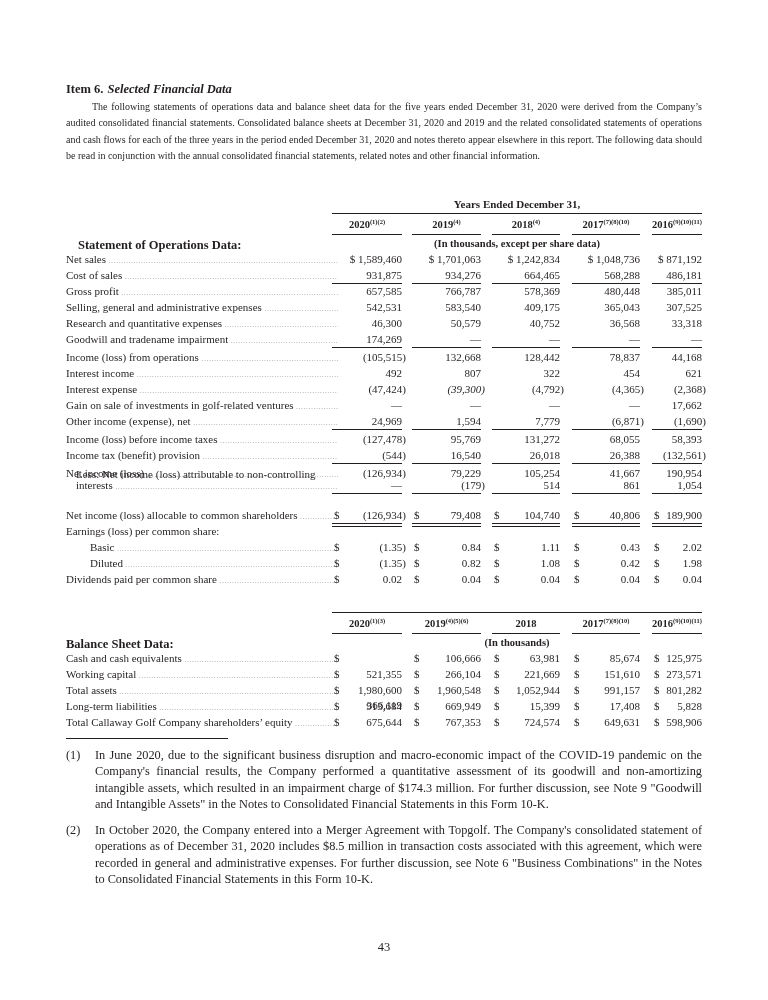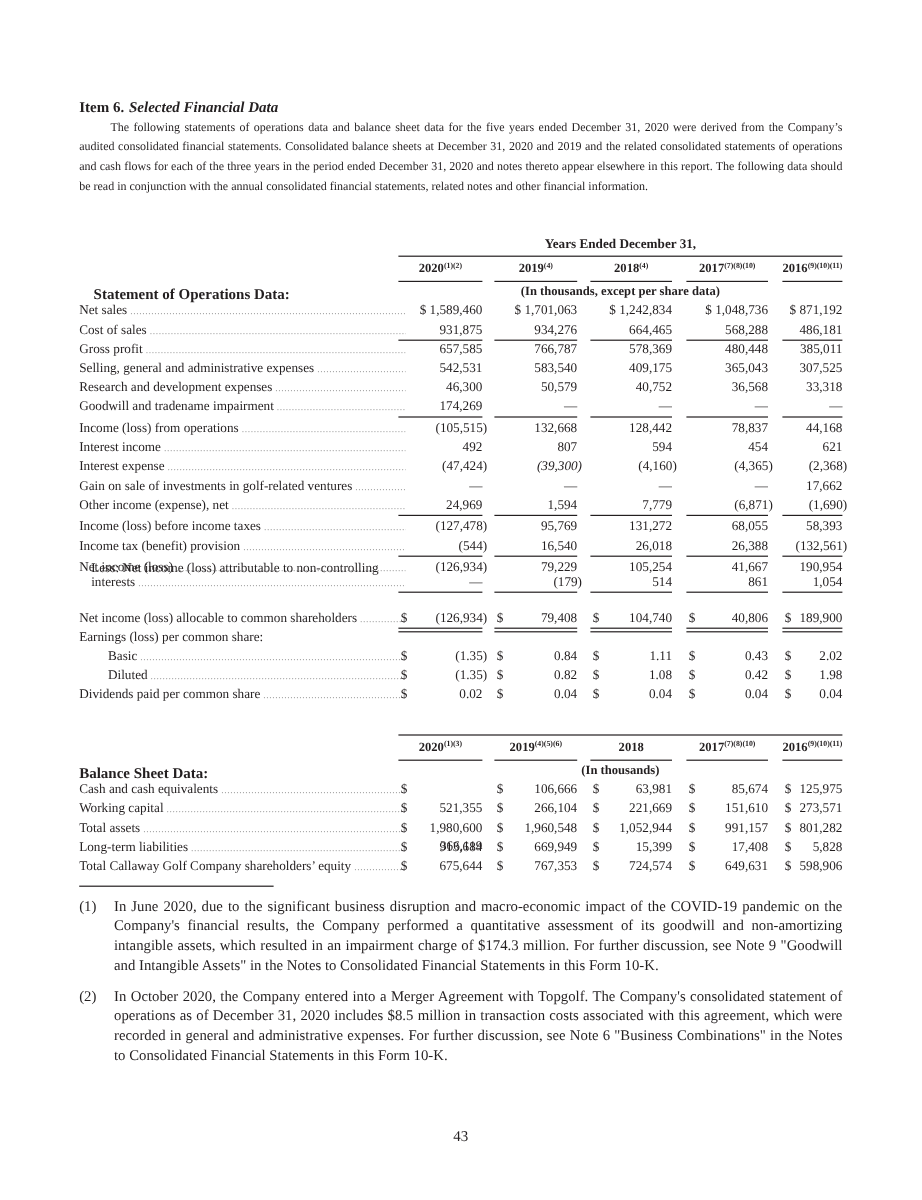--- a/index.html
+++ b/index.html
@@ -81,21 +81,21 @@
       </div>
       <div class="row" style="top:300px;">
         <div class="lbl">Selling, general and administrative expenses</div>
         <div class="cell" style="right:300px;">542,531</div>
         <div class="cell" style="right:221px;">583,540</div>
         <div class="cell" style="right:142px;">409,175</div>
         <div class="cell" style="right:62px;">365,043</div>
         <div class="cell" style="right:0px;">307,525</div>
       </div>
       <div class="row" style="top:316px;">
-        <div class="lbl">Research and development expenses</div>
+        <div class="lbl">Research and quantitative expenses</div>
         <div class="cell" style="right:300px;text-align:right;">46,300</div>
         <div class="cell" style="right:221px;">50,579</div>
         <div class="cell" style="right:142px;">40,752</div>
         <div class="cell" style="right:62px;">36,568</div>
         <div class="cell" style="right:0px;">33,318</div>
       </div>
       <div class="row" style="top:332px;">
         <div class="lbl">Goodwill and tradename impairment</div>
         <div class="cell" style="right:300px;">174,269</div>
         <div class="cell" style="right:221px;">—</div>
@@ -108,29 +108,29 @@
         <div class="cell" style="right:296px;">(105,515)</div>
         <div class="cell" style="right:221px;">132,668</div>
         <div class="cell" style="right:142px;">128,442</div>
         <div class="cell" style="right:62px;">78,837</div>
         <div class="cell" style="right:0px;">44,168</div>
       </div>
       <div class="row" style="top:366px;">
         <div class="lbl">Interest income</div>
         <div class="cell" style="right:300px;">492</div>
         <div class="cell" style="right:221px;">807</div>
-        <div class="cell" style="right:142px;">594</div>
+        <div class="cell" style="right:142px;">322</div>
         <div class="cell" style="right:62px;">454</div>
         <div class="cell" style="right:0px;">621</div>
       </div>
       <div class="row" style="top:382px;">
         <div class="lbl">Interest expense</div>
         <div class="cell" style="right:296px;">(47,424)</div>
         <div class="cell" style="right:217px;font-style:italic;">(39,300)</div>
-        <div class="cell" style="right:138px;">(4,160)</div>
+        <div class="cell" style="right:138px;">(4,792)</div>
         <div class="cell" style="right:58px;">(4,365)</div>
         <div class="cell" style="right:-4px;">(2,368)</div>
       </div>
       <div class="row" style="top:398px;">
         <div class="lbl">Gain on sale of investments in golf-related ventures</div>
         <div class="cell" style="right:300px;">—</div>
         <div class="cell" style="right:221px;">—</div>
         <div class="cell" style="right:142px;">—</div>
         <div class="cell" style="right:62px;">—</div>
         <div class="cell" style="right:0px;">17,662</div>

